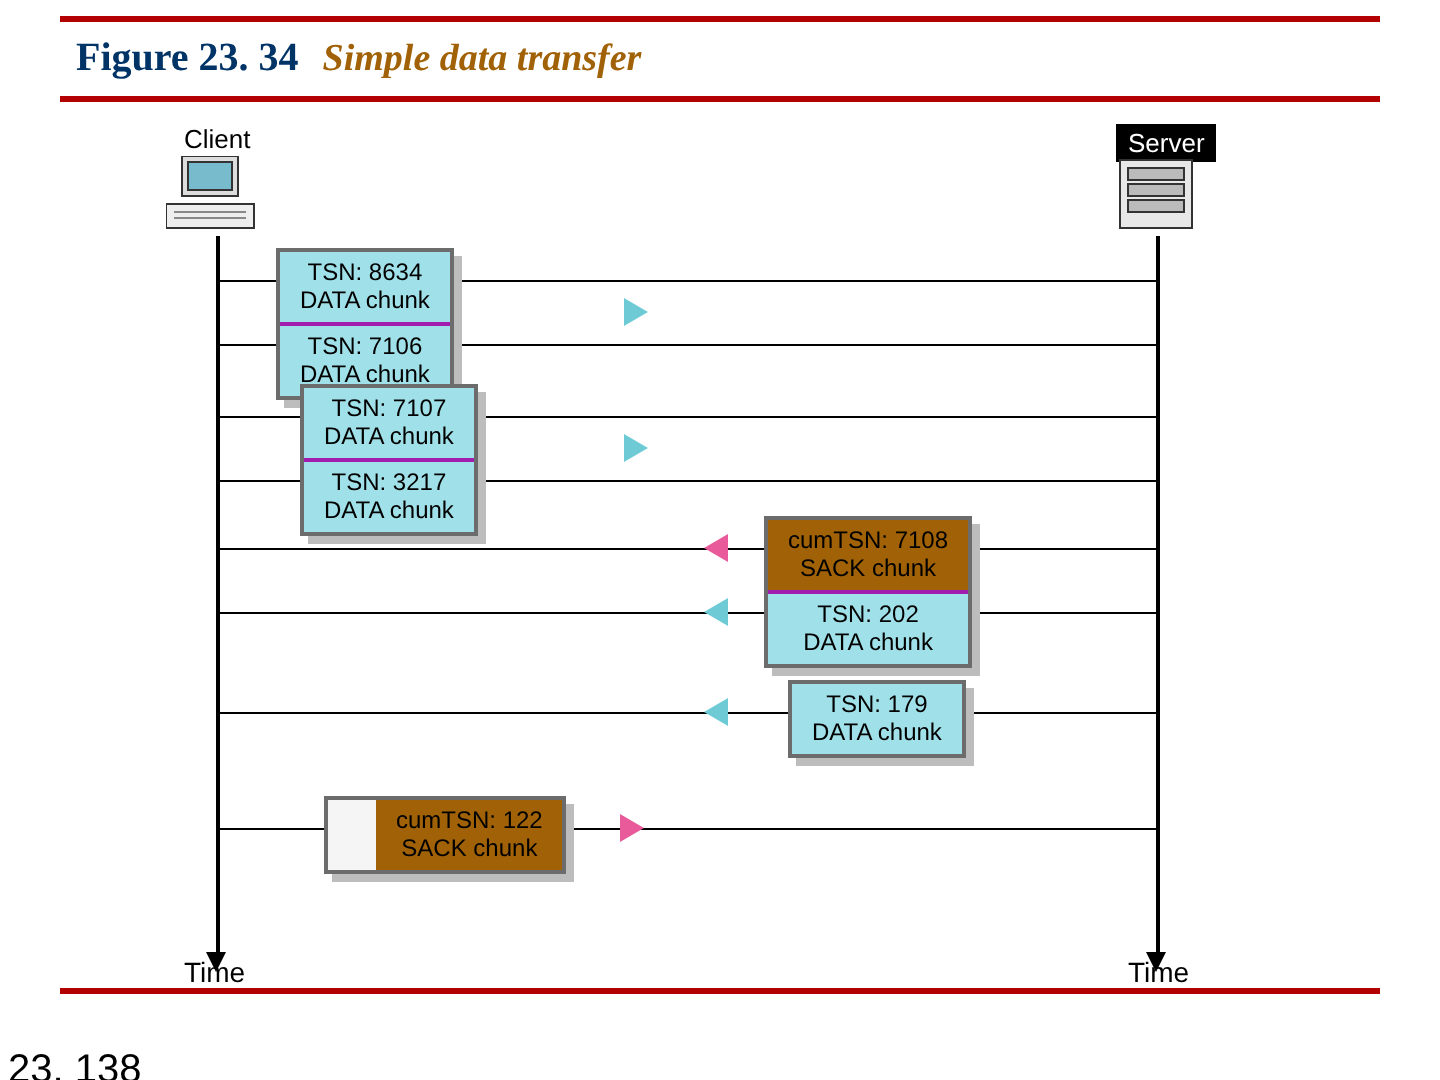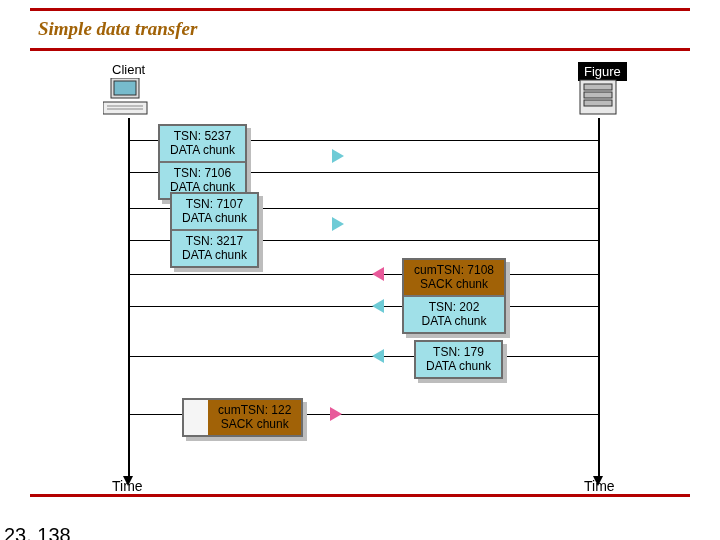--- a/index.html
+++ b/index.html
@@ -4,59 +4,60 @@
   <style>
     * { box-sizing: border-box; margin: 0; padding: 0; }
     body { width: 720px; height: 540px; position: relative; font-family: Arial, sans-serif; background: #fff; }
     .top-rule { position: absolute; left: 30px; right: 30px; top: 8px; height: 3px; background: #b30000; }
     .title-row { position: absolute; left: 38px; top: 18px; display: flex; align-items: baseline; gap: 12px; }
     .fig-no { font-family: 'Times New Roman', serif; font-weight: bold; font-size: 20px; color: #003366; }
     .fig-title { font-family: 'Times New Roman', serif; font-weight: bold; font-style: italic; font-size: 19px; color: #a16207; }
     .mid-rule { position: absolute; left: 30px; right: 30px; top: 48px; height: 3px; background: #b30000; }
     .bottom-rule { position: absolute; left: 30px; right: 30px; top: 494px; height: 3px; background: #b30000; }
     .page-no { position: absolute; left: 4px; top: 524px; font-family: Arial, sans-serif; font-size: 20px; color: #000; }
-    .diagram { position: absolute; left: 68px; top: 60px; width: 600px; height: 430px; }
+    .diagram { position: absolute; left: 48px; top: 60px; width: 600px; height: 430px; }
     .endpoint-label { position: absolute; font-size: 13px; color: #000; }
     .client-label { left: 44px; top: 2px; }
     .server-label { left: 510px; top: 2px; background: #000; color: #fff; padding: 2px 6px; }
     .lifeline { position: absolute; width: 2px; background: #000; top: 58px; height: 360px; }
     .client-line { left: 60px; }
     .server-line { left: 530px; }
     .time-label { position: absolute; top: 418px; font-size: 14px; color: #000; }
     .client-time { left: 44px; }
     .server-time { left: 516px; }
     .msg { position: absolute; left: 62px; width: 468px; height: 1px; background: #000; }
     .tri { position: absolute; width: 0; height: 0; }
     .tri-right { border-top: 7px solid transparent; border-bottom: 7px solid transparent; border-left: 12px solid; }
     .tri-left { border-top: 7px solid transparent; border-bottom: 7px solid transparent; border-right: 12px solid; }
     .cyan-tri { color: #6ecbd6; }
     .pink-tri { color: #e85a9a; }
     .chunk-frame { position: absolute; border: 2px solid #6c6c6c; background: #f5f5f5; box-shadow: 4px 4px 0 #bdbdbd; }
     .chunk { text-align: center; font-size: 12px; line-height: 1.2; padding: 3px 10px; }
-    .chunk + .chunk { border-top: 2px solid #737373; }
+    .chunk + .chunk { border-top: 2px solid #a21caf; }
     .data-chunk { background: #a0e0e8; }
     .sack-chunk { background: #a16207; }
     .client-icon { position: absolute; left: 35px; top: 18px; width: 50px; height: 40px; }
     .server-icon { position: absolute; left: 508px; top: 18px; width: 44px; height: 40px; }
     .arrowhead-down { position: absolute; width: 0; height: 0; border-left: 5px solid transparent; border-right: 5px solid transparent; border-top: 10px solid #000; }
   </style>
 </head>
 <body>
 
 <div class="top-rule"></div>
 <div class="title-row">
+  <span class="fig-no">Figure 23. 34</span>
   <span class="fig-title">Simple data transfer</span>
 </div>
 <div class="mid-rule"></div>
 <div class="bottom-rule"></div>
 <div class="page-no">23. 138</div>
 
 <div class="diagram">
   <div class="endpoint-label client-label">Client</div>
-  <div class="endpoint-label server-label">Figure</div>
+  <div class="endpoint-label server-label">Server</div>
 
   <div class="client-icon">
     <svg width="50" height="40" viewBox="0 0 50 40">
       <rect x="8" y="0" width="28" height="20" fill="#ddd" stroke="#333"></rect>
       <rect x="11" y="3" width="22" height="14" fill="#7bc" stroke="#333"></rect>
       <rect x="0" y="24" width="44" height="12" fill="#eee" stroke="#333"></rect>
       <line x1="4" y1="28" x2="40" y2="28" stroke="#888"></line>
       <line x1="4" y1="31" x2="40" y2="31" stroke="#888"></line>
     </svg>
   </div>
@@ -75,21 +76,21 @@
   <div class="arrowhead-down" style="left:525px; top:416px;"></div>
 
   <div class="time-label client-time">Time</div>
   <div class="time-label server-time">Time</div>
 
   <div class="msg" style="top:80px;"></div>
   <div class="msg" style="top:112px;"></div>
   <div class="tri tri-right cyan-tri" style="left:264px; top:89px; border-left-color:#6ecbd6;"></div>
   <div class="chunk-frame" style="left:90px; top:64px;">
     <div class="chunk data-chunk">
-        <div>TSN: 5237</div>
+        <div>TSN: 8634</div>
         <div>DATA chunk</div>
       </div>
     <div class="chunk data-chunk">
         <div>TSN: 7106</div>
         <div>DATA chunk</div>
       </div>
   </div>
 
   <div class="msg" style="top:148px;"></div>
   <div class="msg" style="top:180px;"></div>

